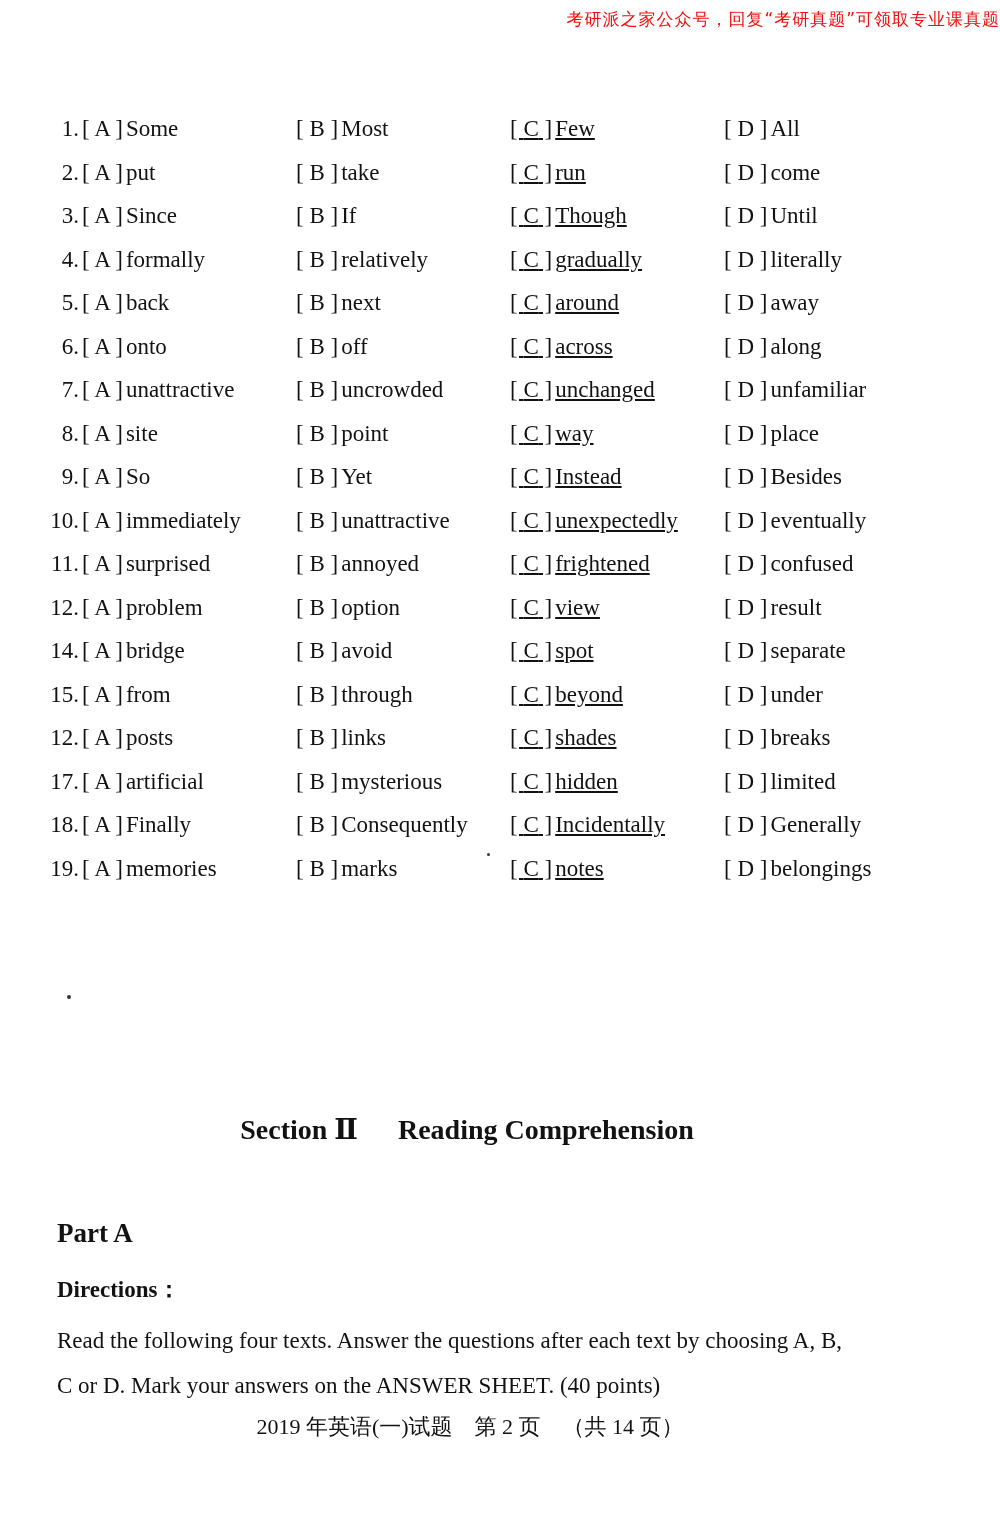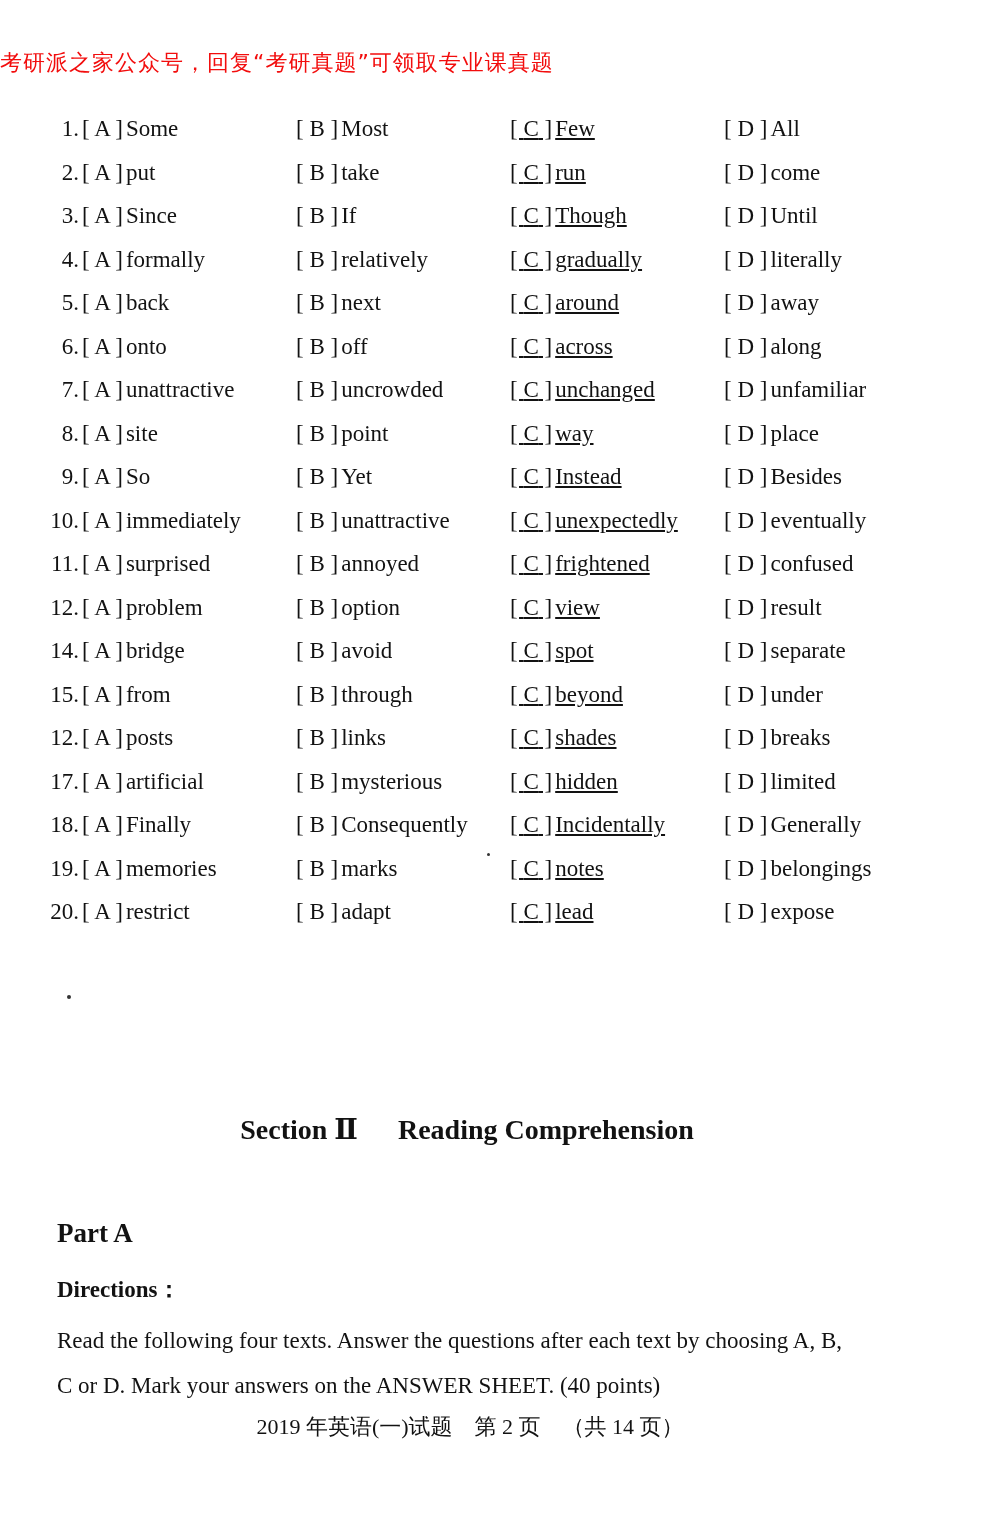--- a/index.html
+++ b/index.html
@@ -3,23 +3,23 @@
 <meta charset="utf-8">
 <style>
   html,body{margin:0;padding:0;background:#ffffff;}
   .page{
     position:relative;width:1000px;height:1531px;background:#ffffff;
     font-family:"Liberation Serif","DejaVu Serif",serif;color:#121212;
     overflow:hidden;
   }
   
   .promo{
-    position:absolute;top:8px;left:0;width:100%;text-align:left;
+    position:absolute;top:8px;left:0;width:100%;text-align:right;
     font-family:"DejaVu Sans","Liberation Sans",sans-serif;
-    font-size:22px;font-weight:500;letter-spacing:1px;margin-top:40px;
+    font-size:17px;font-weight:500;letter-spacing:1px;
   }
   
   .questions{position:absolute;left:57px;top:107px;width:900px;}
   .qrow{position:relative;height:43.5px;line-height:43.5px;font-size:23px;}
   .qnum{position:absolute;right:878px;text-align:right;white-space:nowrap;}
   .opt{position:absolute;white-space:nowrap;}
   .opt-a{left:25px;}
   .opt-b{left:239px;}
   .opt-c{left:453px;text-decoration:underline;}
   .opt-d{left:667px;}
@@ -172,27 +172,20 @@
       <span class="opt opt-c"><span class="letter">C</span><span class="word">Incidentally</span></span>
       <span class="opt opt-d"><span class="letter">D</span><span class="word">Generally</span></span>
     </div>
       <div class="qrow">
       <span class="qnum">19.</span>
       <span class="opt opt-a"><span class="letter">A</span><span class="word">memories</span></span>
       <span class="opt opt-b"><span class="letter">B</span><span class="word">marks</span></span>
       <span class="opt opt-c"><span class="letter">C</span><span class="word">notes</span></span>
       <span class="opt opt-d"><span class="letter">D</span><span class="word">belongings</span></span>
     </div>
-      <div class="qrow">
-      <span class="qnum">20.</span>
-      <span class="opt opt-a"><span class="letter">A</span><span class="word">restrict</span></span>
-      <span class="opt opt-b"><span class="letter">B</span><span class="word">adapt</span></span>
-      <span class="opt opt-c"><span class="letter">C</span><span class="word">lead</span></span>
-      <span class="opt opt-d"><span class="letter">D</span><span class="word">expose</span></span>
-    </div>
     </div>
 
   <div class="section-heading">
     <span class="label">Section Ⅱ</span><span class="title">Reading Comprehension</span>
   </div>
 
   <div class="part-heading">Part A</div>
 
   <div class="directions-label">Directions：</div>
 

